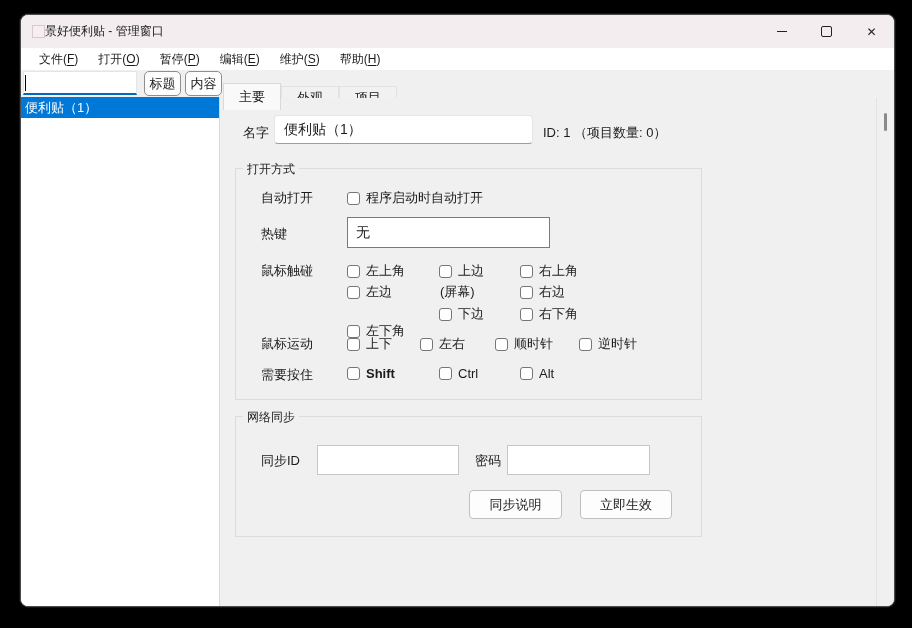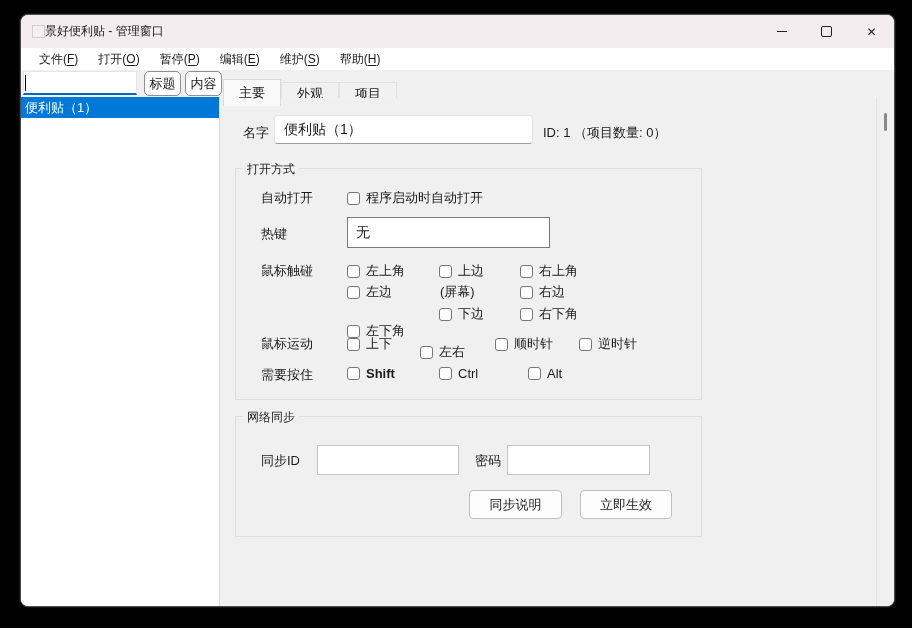--- a/index.html
+++ b/index.html
@@ -35,21 +35,21 @@
   }
   .caret{position:absolute;left:4px;top:5px;width:1px;height:16px;background:#000;}
   .tool-btn{
     position:absolute;top:1px;width:37px;height:25px;box-sizing:border-box;
     background:#fdfdfd;border:1px solid #8f8f8f;border-radius:5px;
     font-size:13px;display:flex;align-items:center;justify-content:center;white-space:nowrap;
   }
   .tabstrip{
     position:absolute;left:199px;right:18px;top:0;bottom:0;
     display:flex;align-items:flex-end;padding-left:3px;
-    border-bottom:5px solid #701a75;box-sizing:border-box;
+    border-bottom:1px solid #701a75;box-sizing:border-box;
   }
   .tab{
     font-size:13px;padding:0 15px;display:flex;align-items:center;justify-content:center;
     height:23px;background:#f1f1f1;border:1px solid #e2e2e2;border-bottom:none;box-sizing:border-box;white-space:nowrap;
   }
   .tab.active{height:27px;background:#f9f9f9;border:1px solid #d9d9d9;border-bottom:none;margin-bottom:-1px;z-index:2;}
   
   .sidebar{position:absolute;left:0;top:82px;width:199px;bottom:0;background:#fff;border-right:1px solid #d9d9d9;box-sizing:border-box;}
   .list-item{height:21px;line-height:21px;font-size:13px;padding-left:4px;white-space:nowrap;}
   .list-item.selected{background:#0078d7;color:#fff;}
@@ -173,21 +173,21 @@
       <span class="cb" style="left:284px;top:136px;">
         <span class="cb-box"></span>
         <span class="cb-label">右下角</span>
       </span>
 
       <div class="lbl" style="left:25px;top:166px;">鼠标运动</div>
       <span class="cb" style="left:111px;top:166px;">
         <span class="cb-box"></span>
         <span class="cb-label">上下</span>
       </span>
-      <span class="cb" style="left:184px;top:166px;margin-top:8px;">
+      <span class="cb" style="left:184px;top:166px;">
         <span class="cb-box"></span>
         <span class="cb-label">左右</span>
       </span>
       <span class="cb" style="left:259px;top:166px;text-align:right;">
         <span class="cb-box"></span>
         <span class="cb-label">顺时针</span>
       </span>
       <span class="cb" style="left:343px;top:166px;">
         <span class="cb-box"></span>
         <span class="cb-label">逆时针</span>
@@ -195,21 +195,21 @@
 
       <div class="lbl" style="left:25px;top:197px;">需要按住</div>
       <span class="cb" style="left:111px;top:197px;font-weight:bold;">
         <span class="cb-box"></span>
         <span class="cb-label">Shift</span>
       </span>
       <span class="cb" style="left:203px;top:197px;">
         <span class="cb-box"></span>
         <span class="cb-label">Ctrl</span>
       </span>
-      <span class="cb" style="left:284px;top:197px;margin-left:8px;">
+      <span class="cb" style="left:284px;top:197px;">
         <span class="cb-box"></span>
         <span class="cb-label">Alt</span>
       </span>
     </div>
 
     <div class="groupbox" style="left:15px;top:318px;width:467px;height:121px;">
       <div class="group-title">网络同步</div>
 
       <div class="lbl" style="left:25px;top:35px;">同步ID</div>
       <input class="textbox sync-input" style="left: 81px; width: 142px;" type="text" value="">

